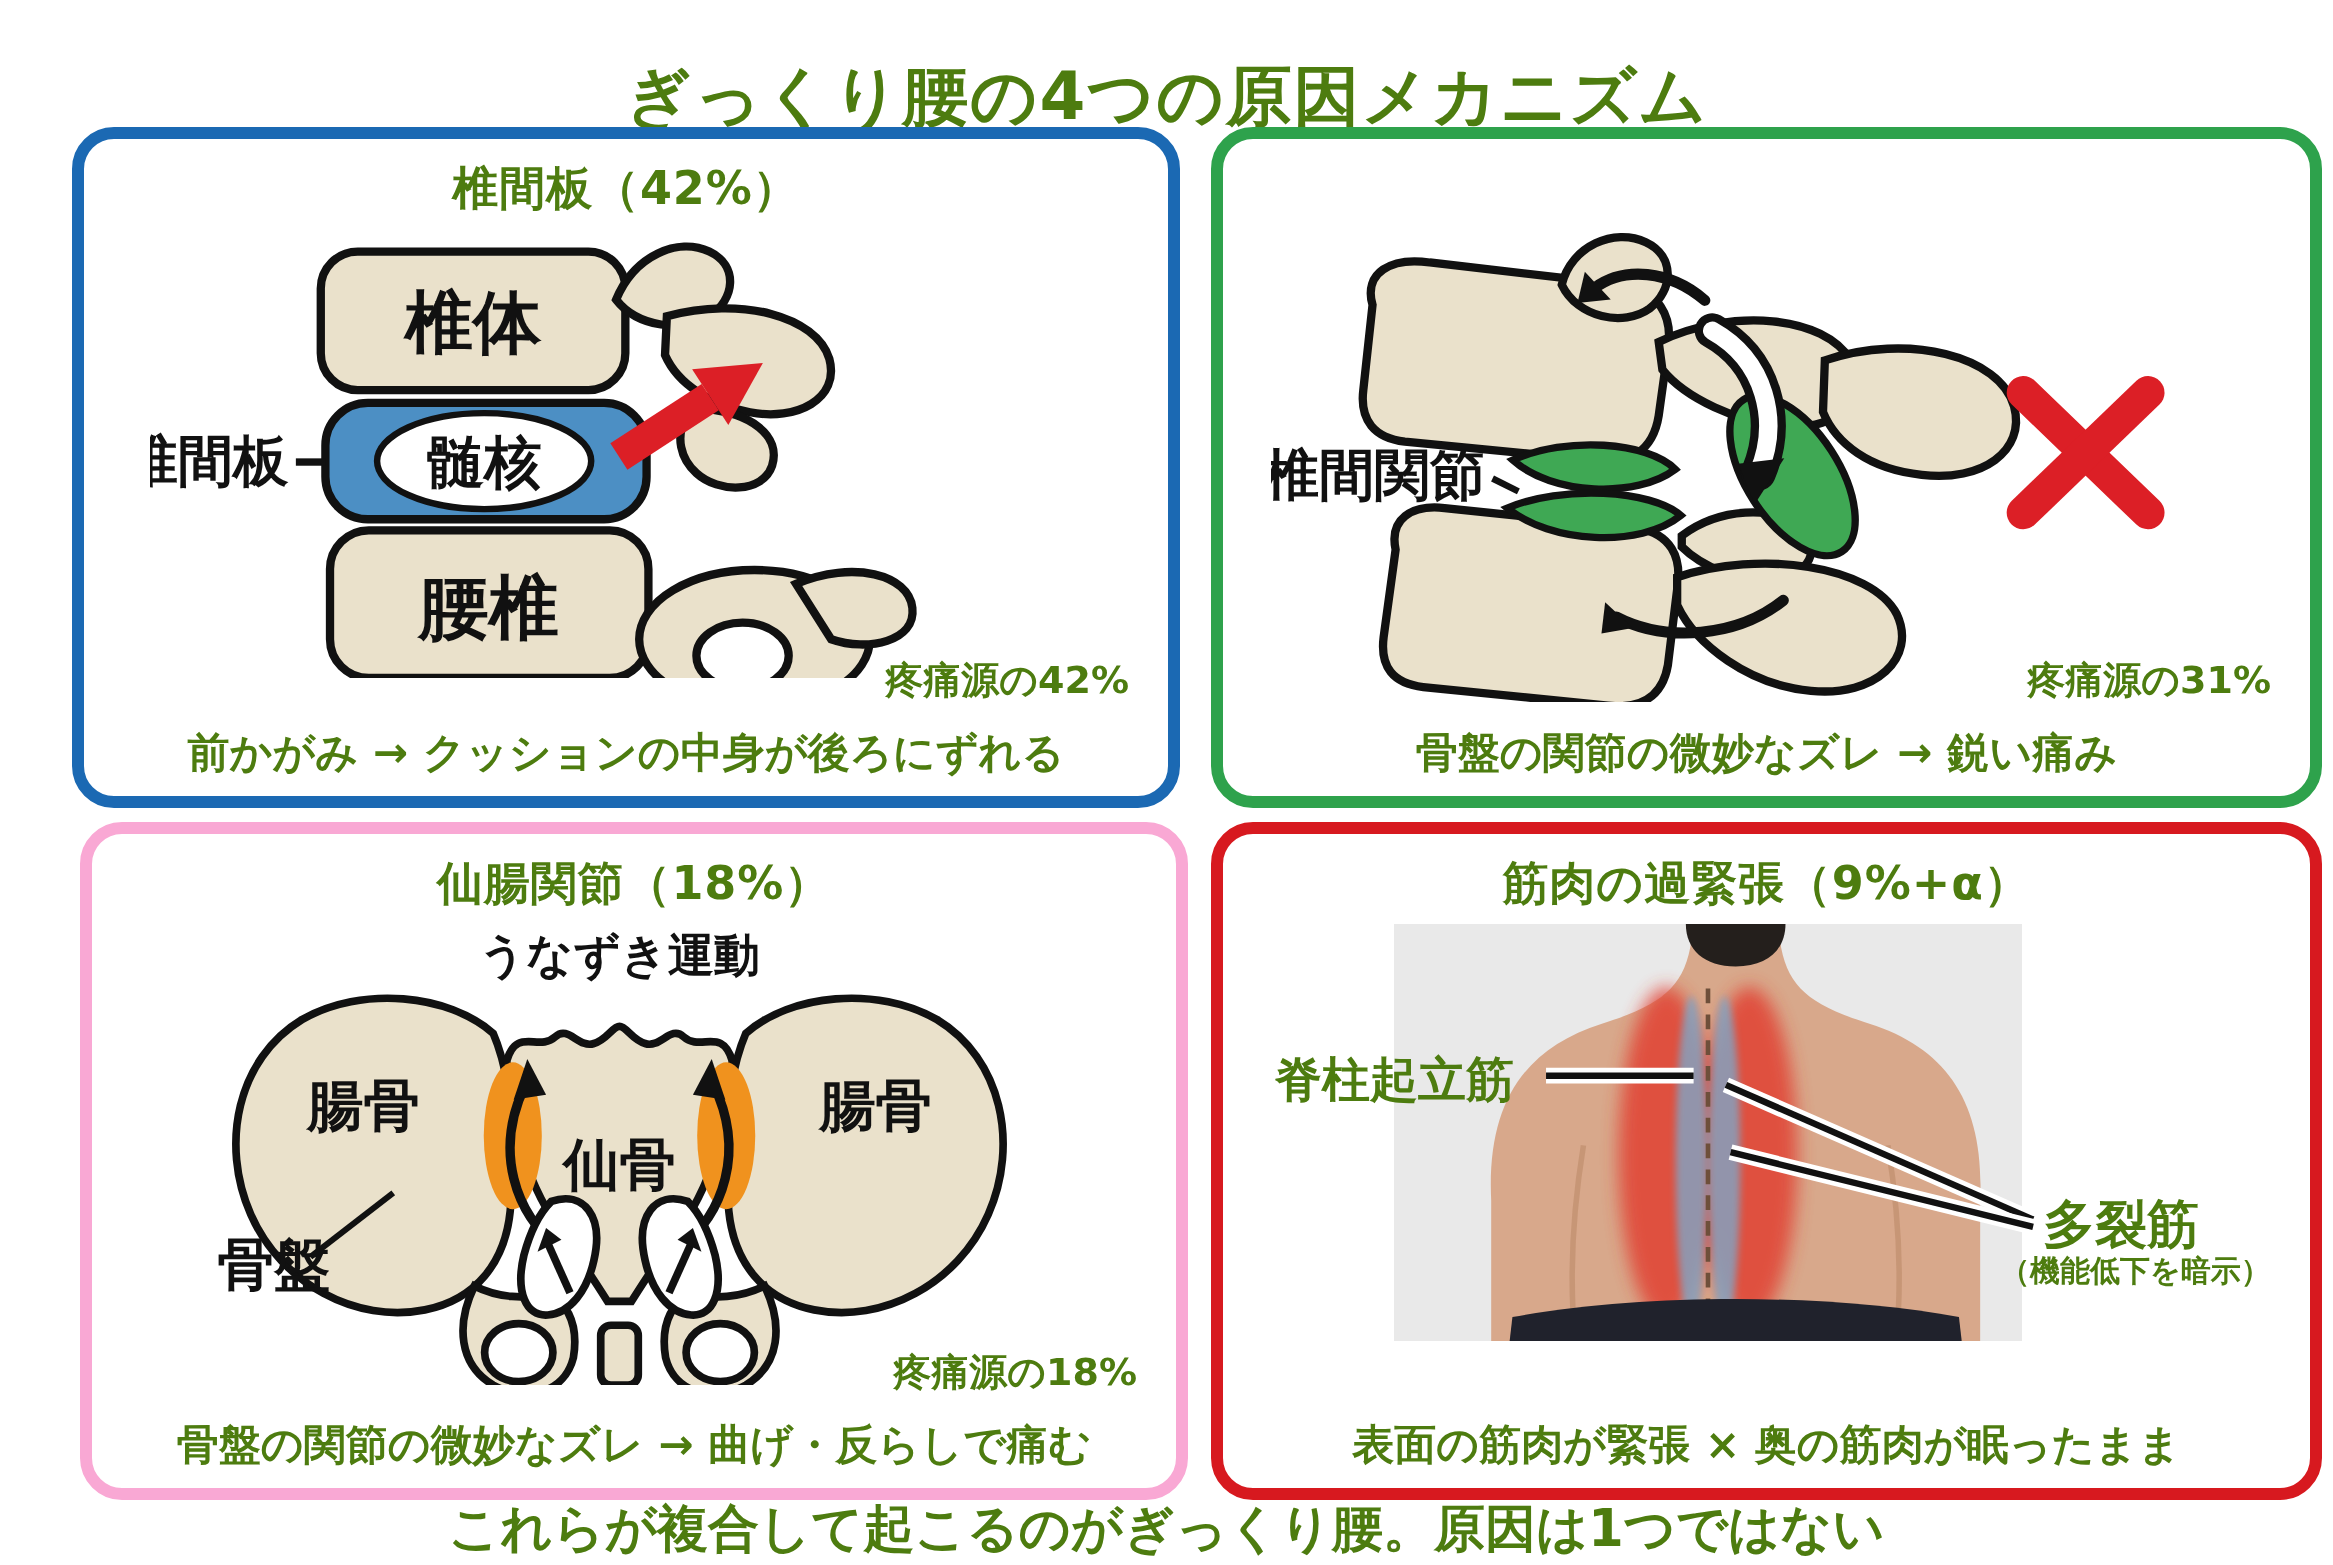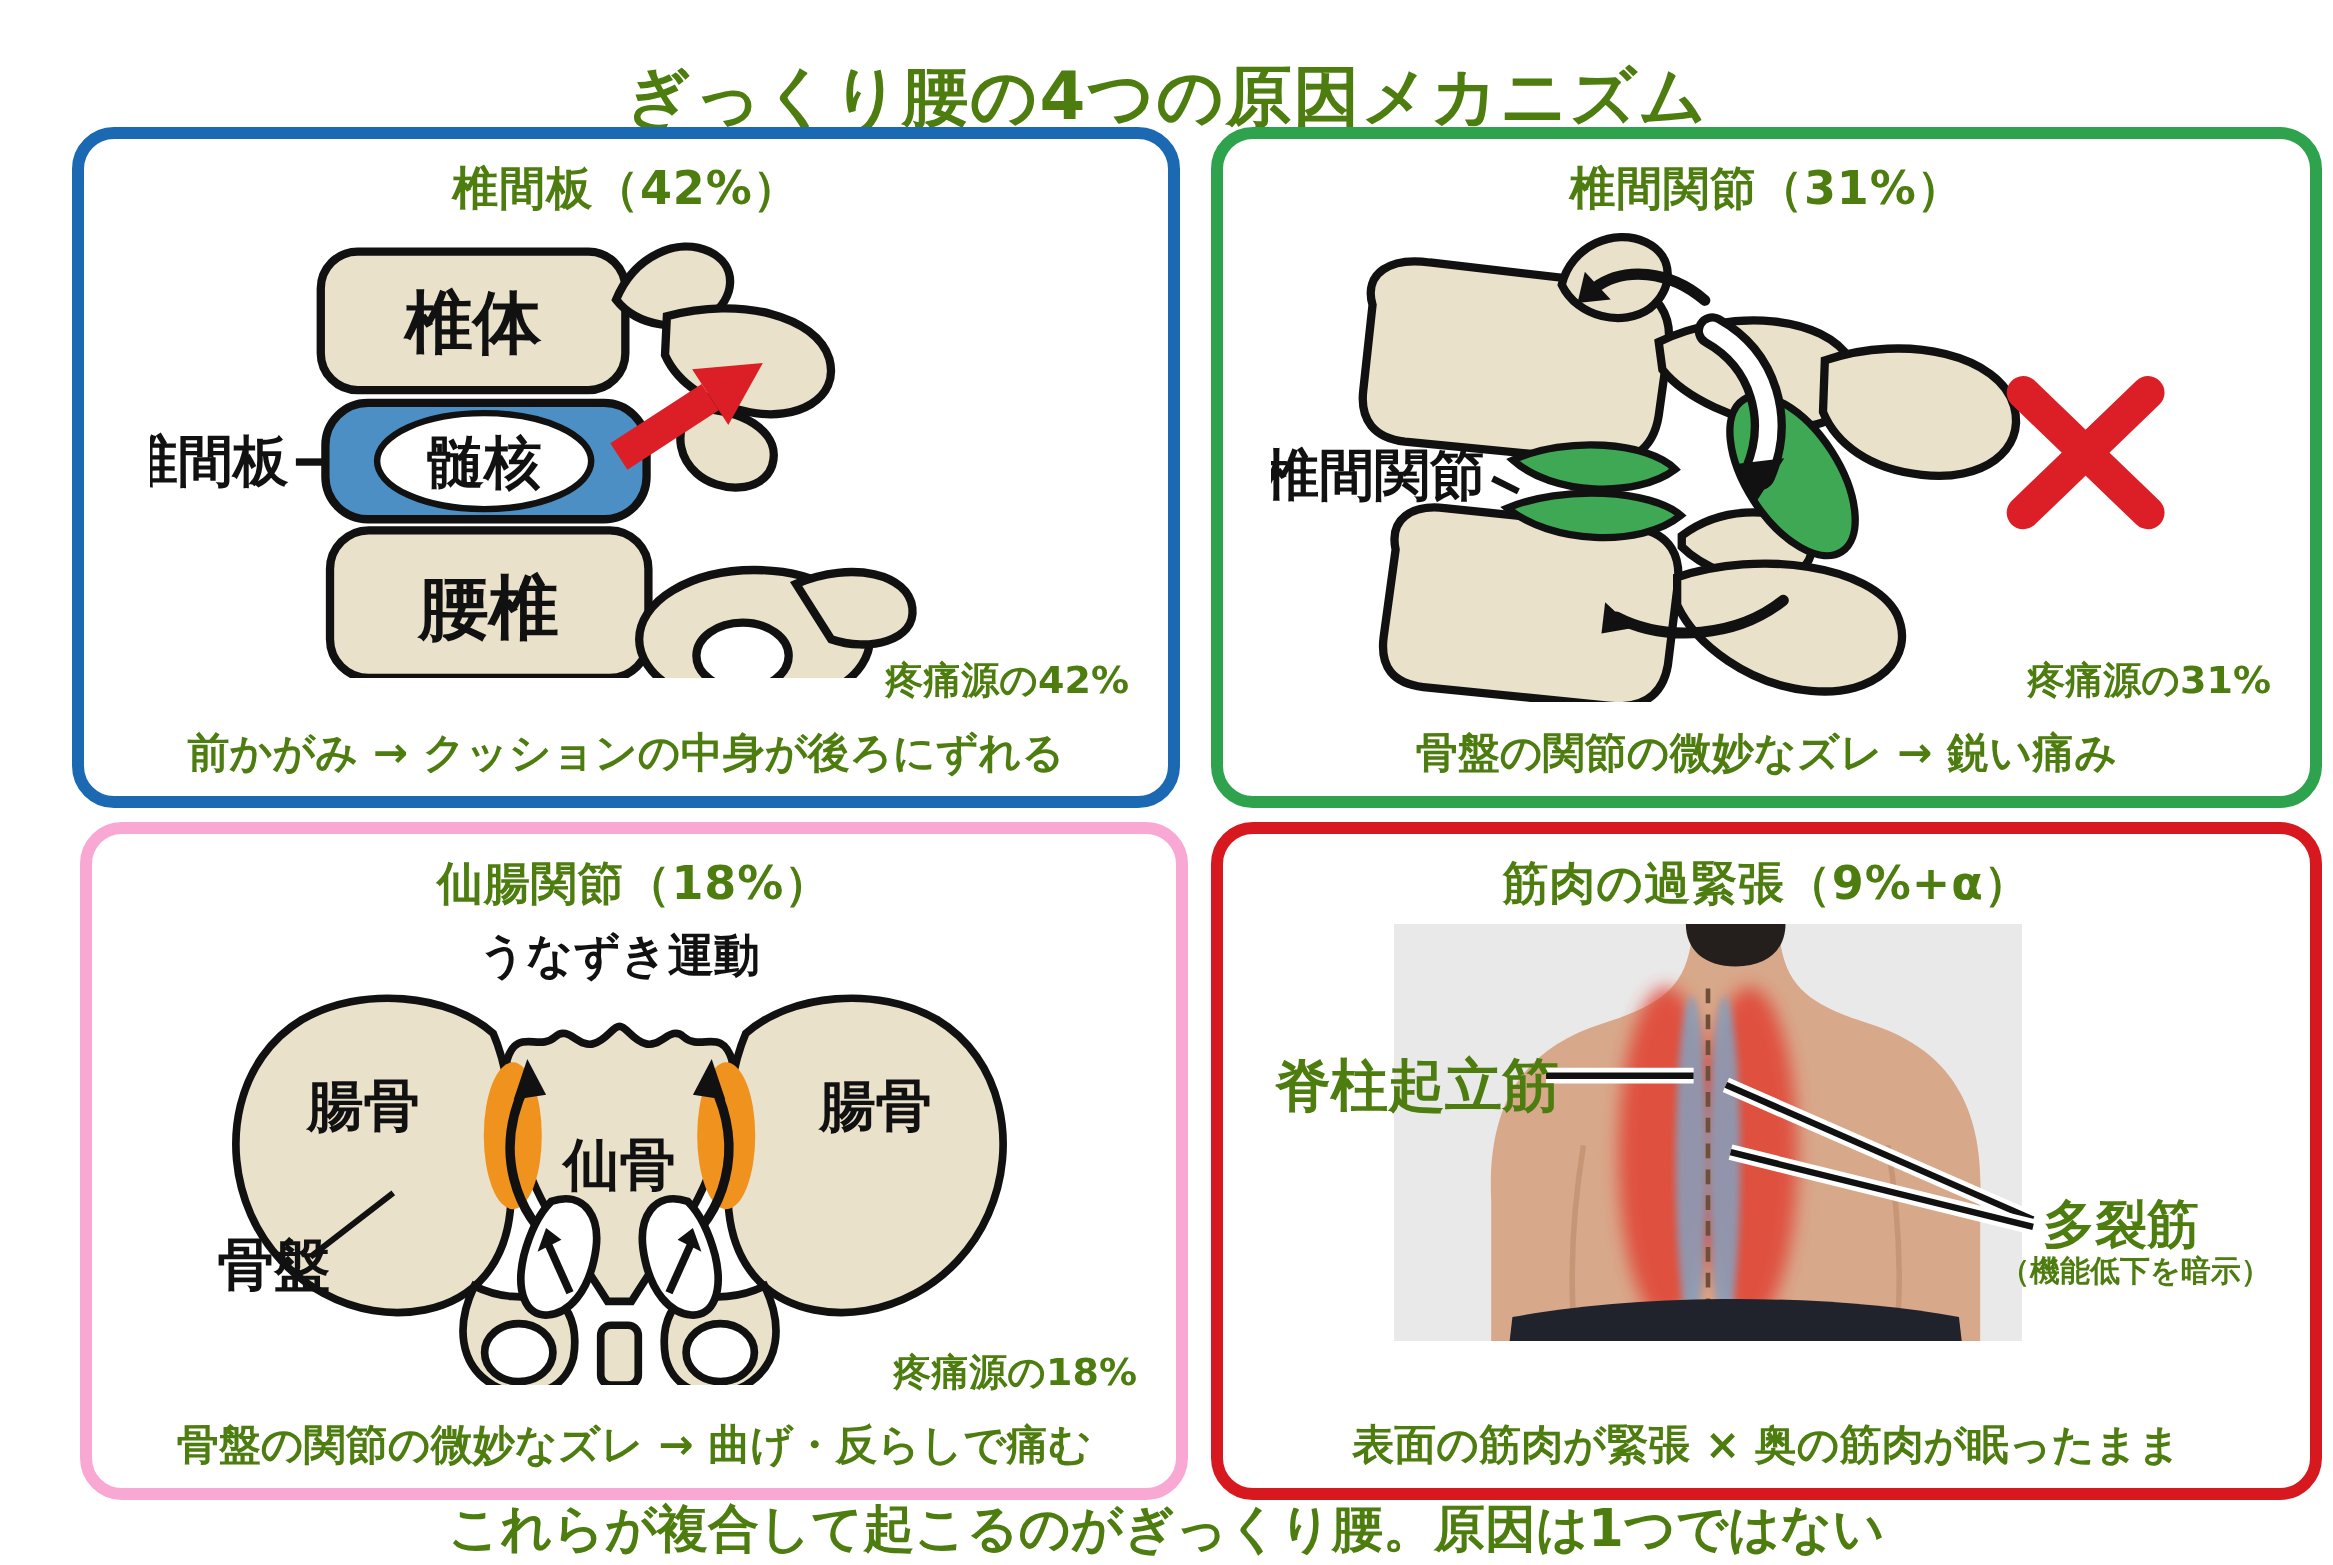--- a/index.html
+++ b/index.html
@@ -20,21 +20,21 @@
   .svg-si   {left:66px;top:90px;}
   .source-note{position:absolute;right:39px;bottom:90px;font-size:38px;font-weight:700;}
   .caption{position:absolute;bottom:14.8px;left:0;width:100%;text-align:center;
         font-size:42px;font-weight:900;letter-spacing:0px;}
   .footer{position:absolute;top:1488px;left:0;width:100%;text-align:center;
         font-size:51px;font-weight:900;margin-top:7px;}
   svg text{font-family:"DejaVu Sans",sans-serif;font-weight:900;fill:#111;}
   .photo{position:absolute;left:171px;top:90px;width:628px;height:417px;background:#E9E9E9;}
   .muscle-overlay{position:absolute;left:0;top:0;width:1063px;height:630px;pointer-events:none;}
   .muscle-label{position:absolute;font-weight:900;}
-  .lbl-erector{left:51px;top:214px;font-size:57px;}
+  .lbl-erector{left:51px;top:214px;font-size:48px;}
   .lbl-multifidus{left:820px;top:356px;font-size:52px;}
   .lbl-multifidus-note{left:777px;top:417px;font-size:30px;font-weight:700;}
 </style>
 </head>
 <body>
 
 <div class="page">
 
   <h1 class="main-title">ぎっくり腰の4つの原因メカニズム</h1>
 
@@ -66,21 +66,20 @@
       <text x="367" y="430" font-size="76" text-anchor="middle">腰椎</text>
       <text x="150" y="266" font-size="60" text-anchor="end">椎間板</text>
       <line x1="158" y1="246" x2="190" y2="246" stroke="#111" stroke-width="8"></line>
     </svg>
 
     <div class="source-note">疼痛源の42%</div>
     <div class="caption">前かがみ → クッションの中身が後ろにずれる</div>
   </div>
 
   <div class="panel panel-facet">
-    <div class="panel-title">椎間関節（31%）</div>
 
     <svg class="diagram svg-facet" width="960" height="471" viewBox="0 0 1040 510">
 
       <path d="M110,80 C100,45 130,28 172,34 L380,58 C420,64 436,92 430,128 L420,200 C414,238 388,254 350,248 L145,228 C112,224 96,205 100,172 Z" fill="#EAE1CB" stroke="#111" stroke-width="9"></path>
       <path d="M315,58 C325,16 372,-4 406,12 C438,27 436,64 410,84 C382,104 332,94 315,58 Z" fill="#EAE1CB" stroke="#111" stroke-width="9"></path>
       <path d="M420,120 C500,82 600,92 628,140 C650,180 615,215 560,212 C505,208 448,180 424,150 Z" fill="#EAE1CB" stroke="#111" stroke-width="9"></path>
       <path d="M600,140 C690,110 790,135 805,190 C818,238 770,272 705,264 C648,258 612,230 598,196 Z" fill="#EAE1CB" stroke="#111" stroke-width="9"></path>
 
       <path d="M135,345 C128,312 152,296 188,300 L398,322 C432,328 446,352 440,388 L430,470 C424,505 400,518 365,514 L165,494 C132,490 118,472 122,440 Z" fill="#EAE1CB" stroke="#111" stroke-width="9"></path>
       <path d="M445,330 C485,300 545,296 575,322 C598,344 582,372 548,378 C510,384 465,362 445,342 Z" fill="#EAE1CB" stroke="#111" stroke-width="9"></path>

